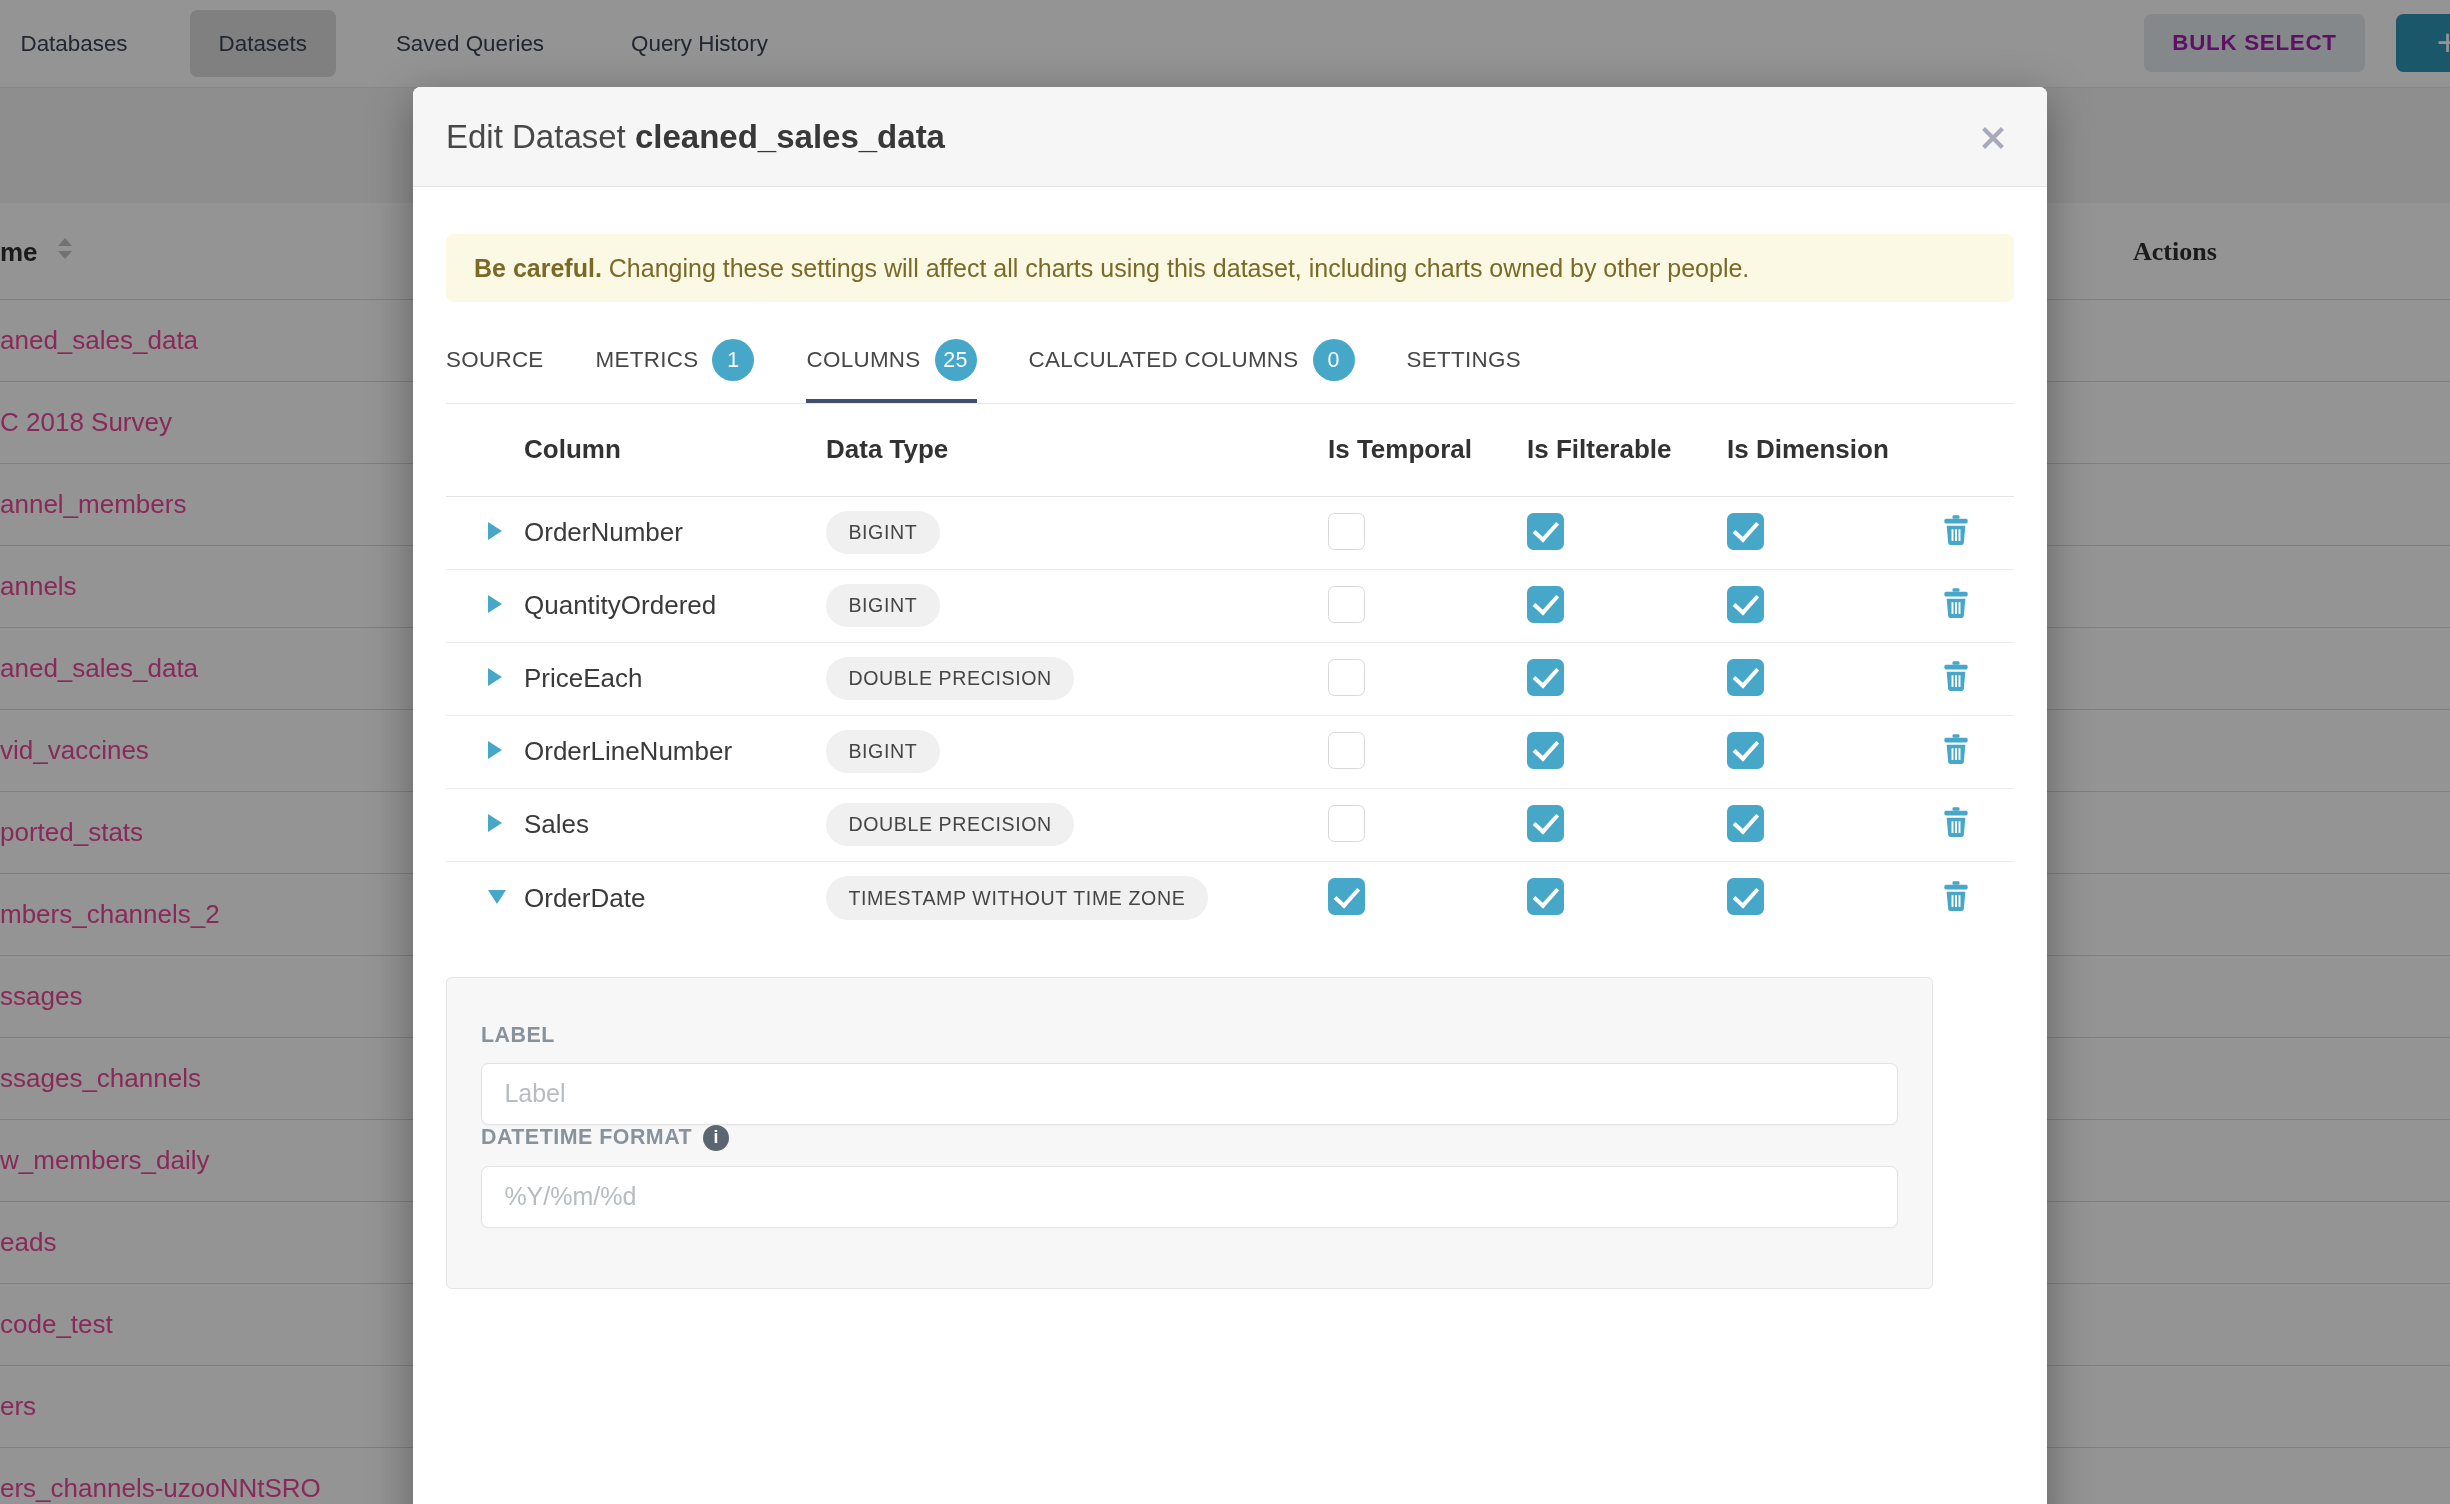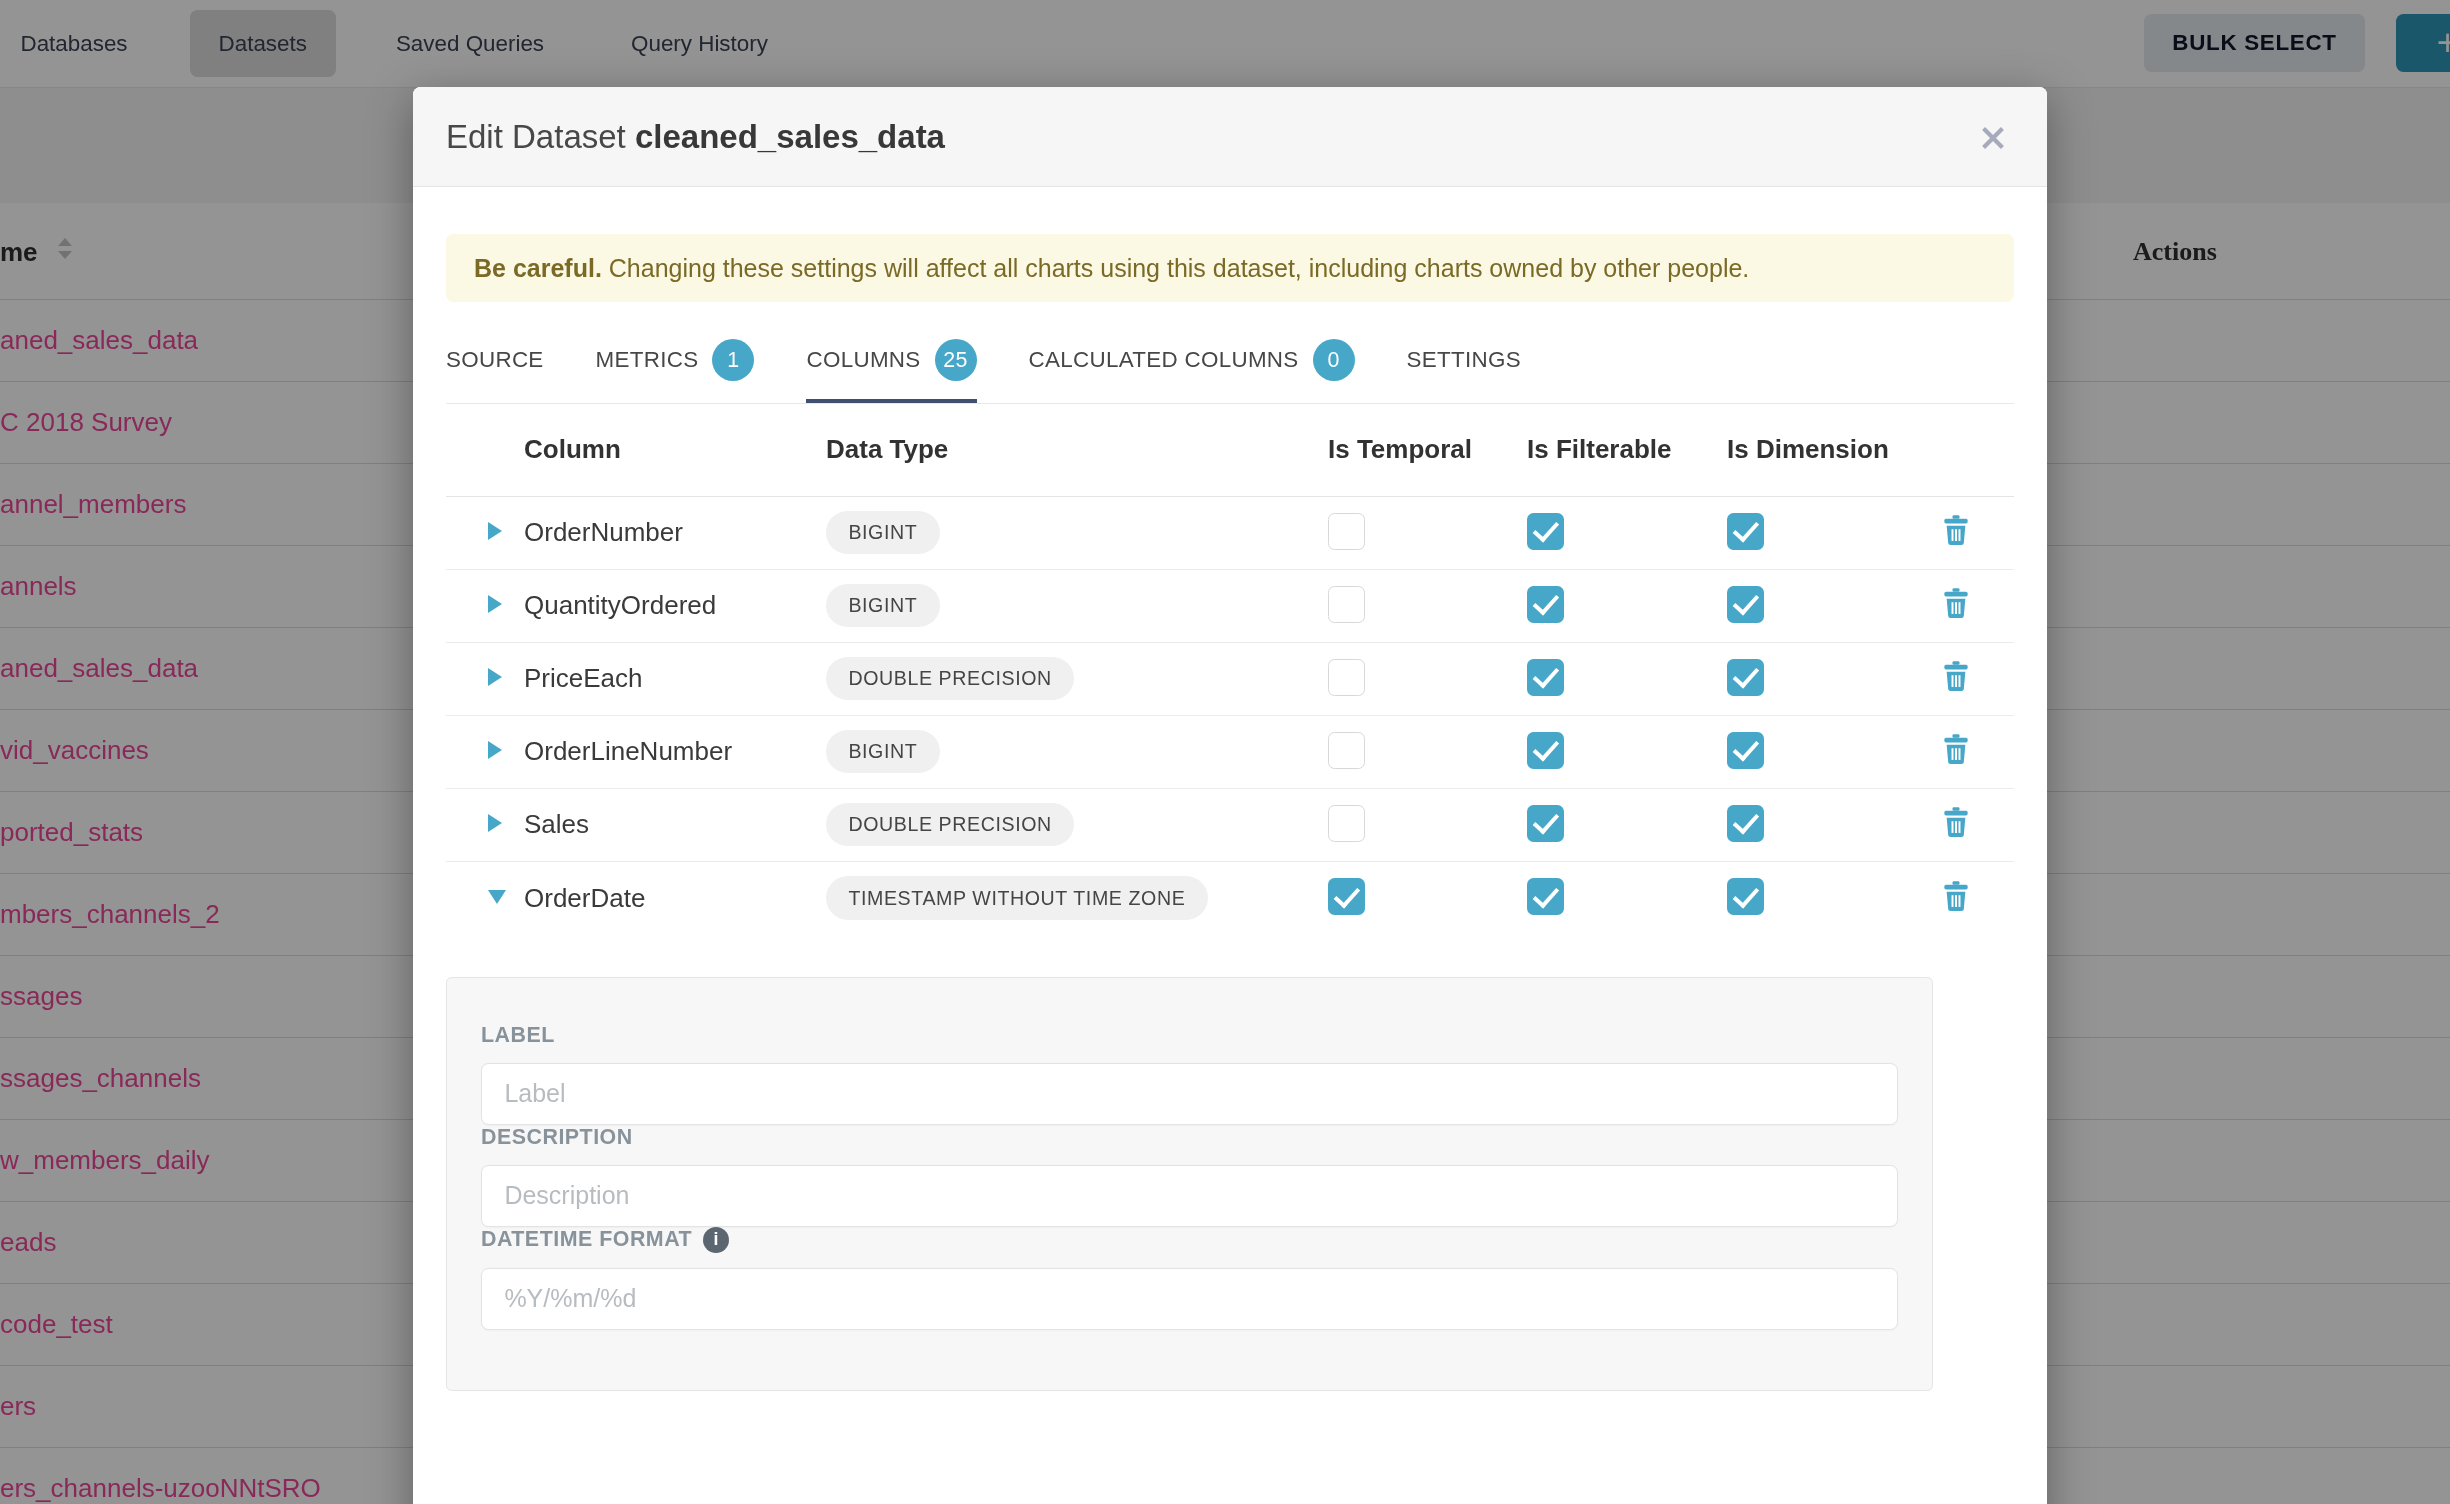--- a/index.html
+++ b/index.html
@@ -10,21 +10,21 @@
   
   .bg-page { position:absolute; inset:0; background:#fff; }
   .topnav { position:absolute; top:0; left:0; width:100%; height:88px; background:#fff; border-bottom:0.9px solid #E8E8E8; display:flex; align-items:center; }
   .nav-items { display:flex; align-items:center; height:100%; }
   .nav-item { font-size:22.4px; color:#3B4354; cursor:pointer; white-space:nowrap; }
   .nav-item.n1 { margin-left:20.5px; }
   .nav-item.pill { margin-left:62px; background:#DCDCDC; border-radius:7.5px; padding:20.5px 29px; }
   .nav-item.n3 { margin-left:60px; }
   .nav-item.n4 { margin-left:87px; }
   .nav-right { position:absolute; right:0; top:14px; display:flex; }
-  .bulk-btn { position:absolute; left:-306px; top:0; width:221px; height:58px; background:#E4EAEE; color:#0f172a; font-size:22.4px; font-weight:600; letter-spacing:0.7px; border:none; border-radius:7.5px; display:flex; align-items:center; justify-content:center; cursor:pointer; }
+  .bulk-btn { position:absolute; left:-306px; top:0; width:221px; height:58px; background:#E4EAEE; color:#a21caf; font-size:22.4px; font-weight:600; letter-spacing:0.7px; border:none; border-radius:7.5px; display:flex; align-items:center; justify-content:center; cursor:pointer; }
   .plus-btn { position:absolute; left:-54px; top:0; width:103px; height:58px; background:#2E96B8; border:none; border-radius:7.5px; color:#fff; font-size:37px; font-weight:400; display:flex; align-items:center; justify-content:center; cursor:pointer; }
   .filterbar { position:absolute; top:88px; left:0; width:100%; height:116px; background:#F4F5F6; border-bottom:0.9px solid #E6E6E6; }
   .caret-down-gray { width:0; height:0; border-left:10.3px solid transparent; border-right:10.3px solid transparent; border-top:12px solid #A8A8A8; display:inline-block; }
   .fb-caret1 { position:absolute; left:25px; top:151px; }
   .fb-label { position:absolute; left:98px; top:142px; font-size:24px; font-weight:700; color:#3B3B3B; }
   .fb-value { position:absolute; left:235px; top:143px; font-size:24px; color:#6E6E6E; }
   .fb-caret2 { position:absolute; left:334px; top:151px; }
   .fb-caret1, .fb-caret2 { cursor:pointer; }
   .list-header { position:absolute; top:203px; left:0; width:100%; height:97px; background:#fff; border-bottom:0.9px solid #DADCDE; }
   .lh-name { position:absolute; left:0; top:34px; font-size:26px; font-weight:700; color:#2F2F2F; }
@@ -352,26 +352,20 @@
 
       <div class="expand-panel">
         <div class="field">
           <div class="field-label">
               <span>LABEL</span>
             </div>
           <input type="text" placeholder="Label" style="">
         </div>
         <div class="field">
           <div class="field-label">
-              <span>DESCRIPTION</span>
-            </div>
-          <input type="text" placeholder="Description" style="">
-        </div>
-        <div class="field">
-          <div class="field-label">
             <span>DATETIME FORMAT</span>
             <i class="info-icon">i</i>
           </div>
           <input type="text" placeholder="%Y/%m/%d" style="">
         </div>
       </div>
 
     </div>
   </div>
 </div>

